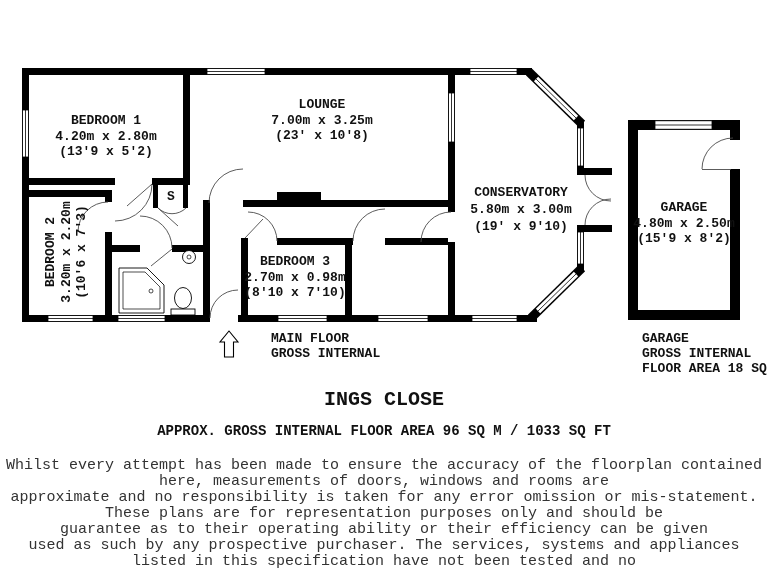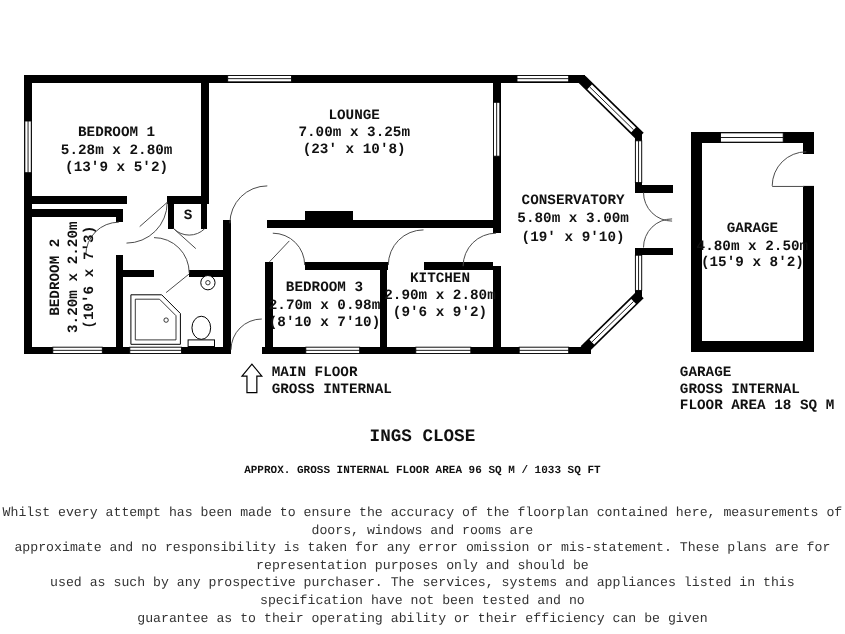--- a/index.html
+++ b/index.html
@@ -5,24 +5,24 @@
   html,body{margin:0;padding:0;background:#fff;}
   #page{position:relative;width:768px;height:576px;background:#fff;overflow:hidden;
         font-family:Liberation Mono, monospace;}
   svg{position:absolute;left:0;top:0;}
   .room-label{position:absolute;transform:translateX(-50%);text-align:center;
               color:#111;font-weight:bold;font-size:13px;line-height:15.5px;white-space:nowrap;}
   .room-label.tall{line-height:17px;}
   .rot{position:absolute;transform:translate(-50%,-50%) rotate(-90deg);text-align:center;
        color:#111;font-weight:bold;font-size:13px;line-height:15.5px;white-space:nowrap;}
   .s-label{position:absolute;transform:translate(-50%,-50%);color:#111;font-weight:bold;font-size:13px;}
-  .area-note{position:absolute;color:#111;font-weight:bold;font-size:13px;line-height:15px;white-space:nowrap;}
-  .street{position:absolute;transform:translateX(-50%);color:#111;font-weight:bold;font-size:16px;white-space:nowrap;}
-  .total{position:absolute;transform:translateX(-50%);color:#111;font-weight:bold;font-size:10px;white-space:nowrap;}
-  .disclaimer{position:absolute;width:768px;text-align:center;color:#333;font-size:12px;line-height:16px;}
+  .area-note{position:absolute;color:#111;font-weight:bold;font-size:13px;line-height:15px;white-space:nowrap;margin-left:24px;}
+  .street{position:absolute;transform:translateX(-50%);color:#111;font-weight:bold;font-size:20px;white-space:nowrap;}
+  .total{position:absolute;transform:translateX(-50%);color:#111;font-weight:bold;font-size:14px;white-space:nowrap;}
+  .disclaimer{position:absolute;width:768px;text-align:center;color:#333;font-size:15px;line-height:16px;}
 </style>
 </head>
 <body>
 
 <div id="page">
 
   <svg width="768" height="576" viewBox="0 0 768 576">
 
     <g fill="#000" shape-rendering="crispEdges">
       <rect x="22" y="68" width="510" height="7"></rect>
@@ -159,53 +159,48 @@
       <rect x="171" y="309" width="24" height="6"></rect>
       <circle cx="189" cy="257" r="6.5"></circle>
       <circle cx="189" cy="257" r="2" stroke-width="0.7"></circle>
     </g>
 
     <path d="M229,331 L238,342 L233.5,342 L233.5,357 L224.5,357 L224.5,342 L220,342 Z" fill="#fff" stroke="#000" stroke-width="1.1"></path>
   </svg>
 
   <div class="room-label" style="left:106px;top:113px">
     <div>BEDROOM 1</div>
-    <div>5.28m x 2.80m</div>
+    <div>4.20m x 2.80m</div>
     <div>(13'9 x 5'2)</div>
   </div>
 
   <div class="room-label" style="left:322px;top:97px">
     <div>LOUNGE</div>
     <div>7.00m x 3.25m</div>
     <div>(23' x 10'8)</div>
   </div>
 
-  <div class="room-label tall" style="left:521px;top:173px">
+  <div class="room-label tall" style="left:521px;top:184px">
     <div>CONSERVATORY</div>
     <div>5.80m x 3.00m</div>
     <div>(19' x 9'10)</div>
   </div>
 
   <div class="rot" style="left:66px;top:252px">
     <div>BEDROOM 2</div>
     <div>3.20m x 2.20m</div>
     <div>(10'6 x 7'3)</div>
   </div>
 
   <div class="room-label" style="left:295px;top:254px">
     <div>BEDROOM 3</div>
     <div>2.70m x 0.98m</div>
     <div>(8'10 x 7'10)</div>
   </div>
 
-  <div class="room-label" style="left:400px;top:245px">
-    <div>KITCHEN</div>
-    <div>2.90m x 2.80m</div>
-    <div>(9'6 x 9'2)</div>
-  </div>
 
   <div class="room-label" style="left:684px;top:200px">
     <div>GARAGE</div>
     <div>4.80m x 2.50m</div>
     <div>(15'9 x 8'2)</div>
   </div>
 
   <div class="s-label" style="left:171px;top:196px">S</div>
 
   <div class="area-note" style="left:247px;top:331px">
@@ -219,17 +214,17 @@
     <div>FLOOR AREA 18 SQ M</div>
   </div>
 
   <div class="street" style="left:384px;top:388px">INGS CLOSE</div>
 
   <div class="total" style="left:384px;top:423px">APPROX. GROSS INTERNAL FLOOR AREA 96 SQ M / 1033 SQ FT</div>
 
   <div class="disclaimer" style="top:458px">
     <div>Whilst every attempt has been made to ensure the accuracy of the floorplan contained here, measurements of doors, windows and rooms are</div>
     <div>approximate and no responsibility is taken for any error omission or mis-statement. These plans are for representation purposes only and should be</div>
+    <div>guarantee as to their operating ability or their efficiency can be given</div>
     <div>used as such by any prospective purchaser. The services, systems and appliances listed in this specification have not been tested and no</div>
-    <div>guarantee as to their operating ability or their efficiency can be given</div>
   </div>
 
 </div>
 
 </body></html>

